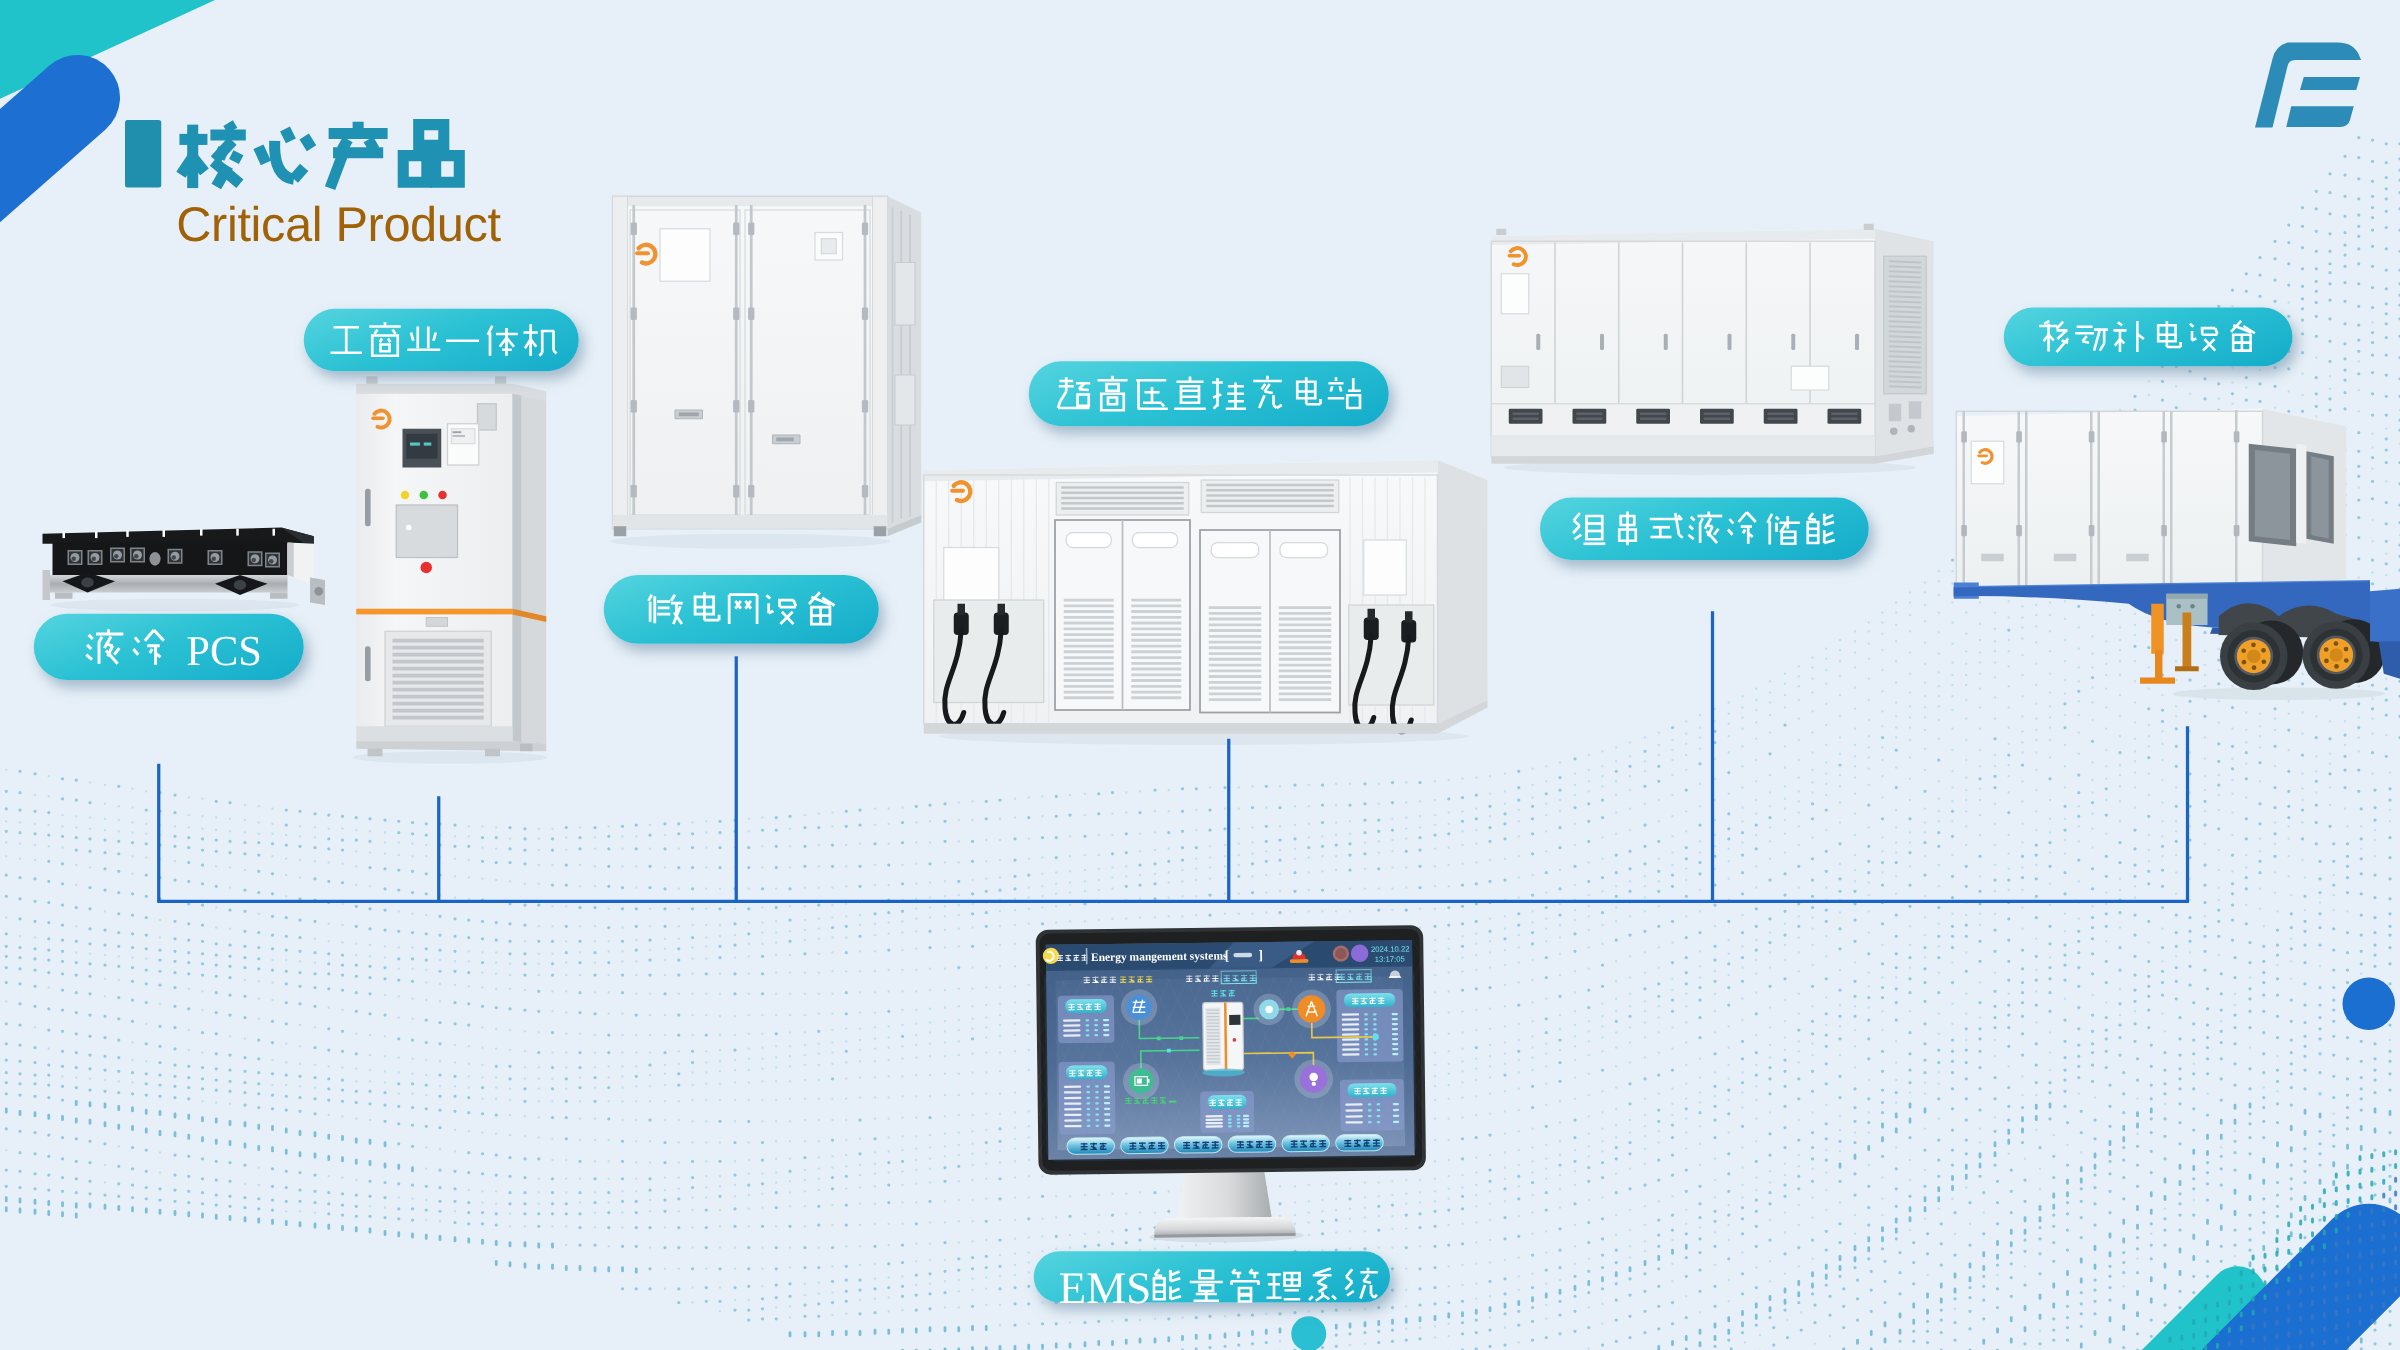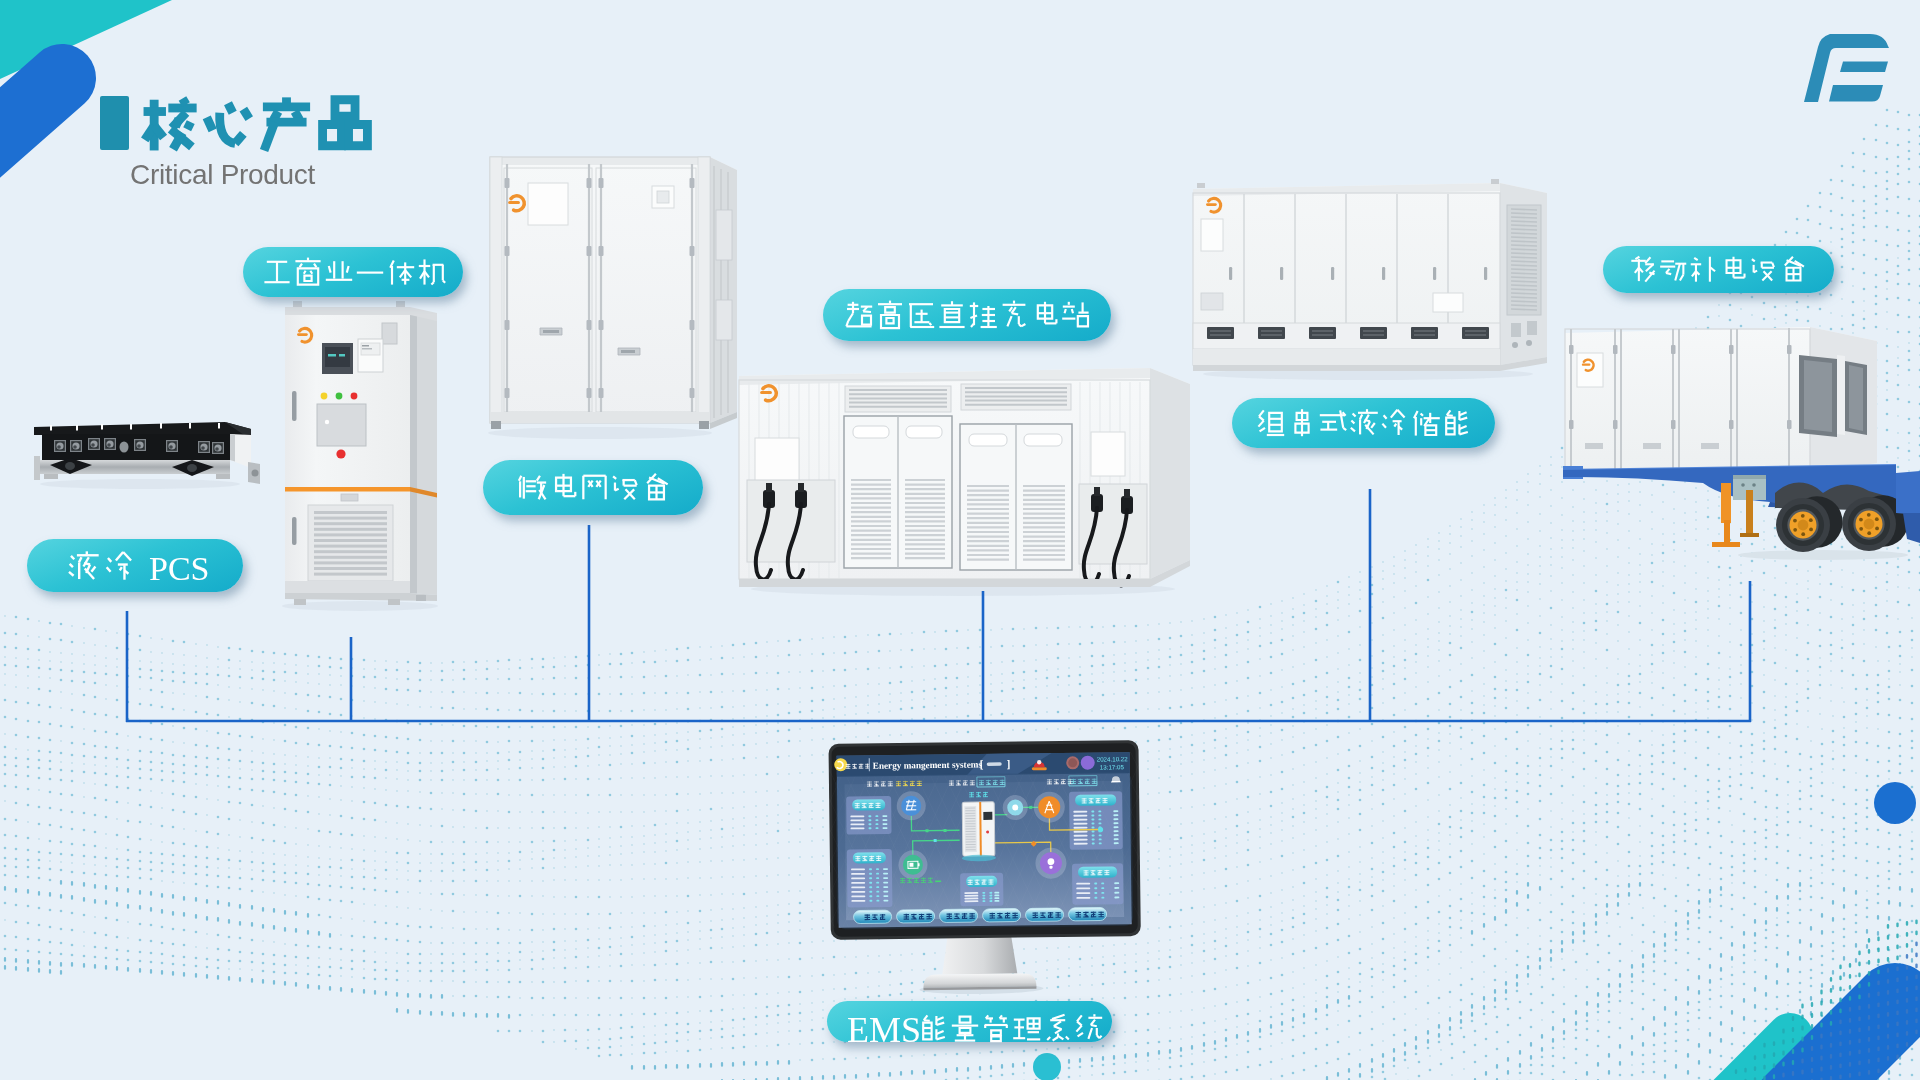--- a/index.html
+++ b/index.html
@@ -74,21 +74,21 @@
         <path d="M262.9,106.8L310.1,106.8" stroke="#1f91b2" stroke-width="8.85" fill="none" stroke-linecap="butt"></path>
         <path d="M278.24,111.52L273.52,119.78" stroke="#1f91b2" stroke-width="8.85" fill="none" stroke-linecap="butt"></path>
         <path d="M294.76,111.52L299.48,119.78" stroke="#1f91b2" stroke-width="8.85" fill="none" stroke-linecap="butt"></path>
         <path d="M266.44,122.14L306.56,122.14" stroke="#1f91b2" stroke-width="8.85" fill="none" stroke-linecap="butt"></path>
         <path d="M274.7,122.14L264.08,150.45999999999998" stroke="#1f91b2" stroke-width="8.85" fill="none" stroke-linecap="butt"></path>
         <path d="M334.97,99.72L355.03,99.72L355.03,116.24L334.97,116.24Z" stroke="#1f91b2" stroke-width="8.85" fill="none" stroke-linecap="butt"></path>
         <path d="M322.58,124.5L341.46,124.5L341.46,145.74L322.58,145.74Z" stroke="#1f91b2" stroke-width="8.85" fill="none" stroke-linecap="butt"></path>
         <path d="M348.54,124.5L367.42,124.5L367.42,145.74L348.54,145.74Z" stroke="#1f91b2" stroke-width="8.85" fill="none" stroke-linecap="butt"></path>
       </g>
   </svg>
-  <div class="abs" style="left:130px;top:159px;font-size:28px;color:#737373;letter-spacing:-0.3px;">Critical Product</div>
+  <div class="abs" style="left:141px;top:159px;font-size:39px;color:#a16207;letter-spacing:-0.3px;">Critical Product</div>
 
   <svg class="abs" style="left:1790px;top:20px" width="130" height="100" viewBox="0 0 130 100">
     <g fill="#2c8cb7">
       <path d="M14,82 L28,27 Q30,17 40,14 L80,14 Q94,14 98,26 L99,28 L46,28 Q41,28 40,33 L28,82 Z"></path>
       <path d="M53,41.5 L98,41.5 L95,52 L50,52 Z"></path>
       <path d="M43,65 L93,65 L90,76 Q88.5,81.5 82,81.5 L39,81.5 Z"></path>
     </g>
   </svg>
 
   <svg id="pcs" class="abs" style="left:20px;top:410px" width="240" height="90" viewBox="0 0 240 90">
@@ -939,21 +939,21 @@
         <path d="M237.232,175.74h5.44 M237.232,180.228h5.44 M239.952,174.924v5.576 M238.048,177.78h3.8080000000000003 M238.048,177.78v2.04" fill="none" stroke="#123f78" stroke-width="1.088" stroke-linecap="butt"></path>
         <path d="M244.848,175.74h5.44 M244.848,180.228h5.44 M247.568,174.924v5.576 M244.848,177.984h5.44" fill="none" stroke="#123f78" stroke-width="1.088" stroke-linecap="butt"></path>
         <rect x="258" y="171" width="38" height="13" fill="url(#btn)" rx="6.5" stroke="#bfe8f2" stroke-width="0.8"></rect>
         <path d="M265,175.74h5.44 M265,180.228h5.44 M267.72,174.924v5.576 M265,177.984h5.44" fill="none" stroke="#123f78" stroke-width="1.088" stroke-linecap="butt"></path>
         <path d="M272.616,175.74h5.44 M272.616,180.228h5.44 M275.336,174.924v5.576 M273.15999999999997,177.644l4.08,1.7" fill="none" stroke="#123f78" stroke-width="1.088" stroke-linecap="butt"></path>
         <path d="M280.232,175.74h5.44 M280.232,180.228h5.44 M282.95200000000006,174.924v5.576 M281.048,177.78h3.8080000000000003 M281.048,177.78v2.04" fill="none" stroke="#123f78" stroke-width="1.088" stroke-linecap="butt"></path>
         <path d="M287.848,175.74h5.44 M287.848,180.228h5.44 M290.56800000000004,174.924v5.576 M287.848,177.984h5.44" fill="none" stroke="#123f78" stroke-width="1.088" stroke-linecap="butt"></path>
       </g>
   </svg>
 
-  <div class="pill" id="pill1" style="left:27px;top:491px;width:216px;height:53px;margin-top:48px;"><svg width="216" height="53" viewBox="0 0 216 53">
+  <div class="pill" id="pill1" style="left:27px;top:491px;width:216px;height:53px;"><svg width="216" height="53" viewBox="0 0 216 53">
         <path d="M43.96,16.94L47.26,20.240000000000002" stroke="#fff" stroke-width="2.376" fill="none" stroke-linecap="butt"></path>
         <path d="M42.64,24.86L45.94,28.16" stroke="#fff" stroke-width="2.376" fill="none" stroke-linecap="butt"></path>
         <path d="M41.98,32.78L46.6,36.74" stroke="#fff" stroke-width="2.376" fill="none" stroke-linecap="butt"></path>
         <path d="M59.8,12.32L59.8,15.620000000000001" stroke="#fff" stroke-width="2.376" fill="none" stroke-linecap="butt"></path>
         <path d="M49.9,16.28L71.68,16.28" stroke="#fff" stroke-width="2.376" fill="none" stroke-linecap="butt"></path>
         <path d="M54.52,18.26L51.88,23.54" stroke="#fff" stroke-width="2.376" fill="none" stroke-linecap="butt"></path>
         <path d="M52.21,23.54L52.21,40.040000000000006" stroke="#fff" stroke-width="2.376" fill="none" stroke-linecap="butt"></path>
         <path d="M61.78,18.26L56.5,27.5" stroke="#fff" stroke-width="2.376" fill="none" stroke-linecap="butt"></path>
         <path d="M57.16,24.200000000000003L63.1,25.520000000000003" stroke="#fff" stroke-width="2.376" fill="none" stroke-linecap="butt"></path>
         <path d="M63.1,25.520000000000003L59.14,34.1" stroke="#fff" stroke-width="2.376" fill="none" stroke-linecap="butt"></path>

